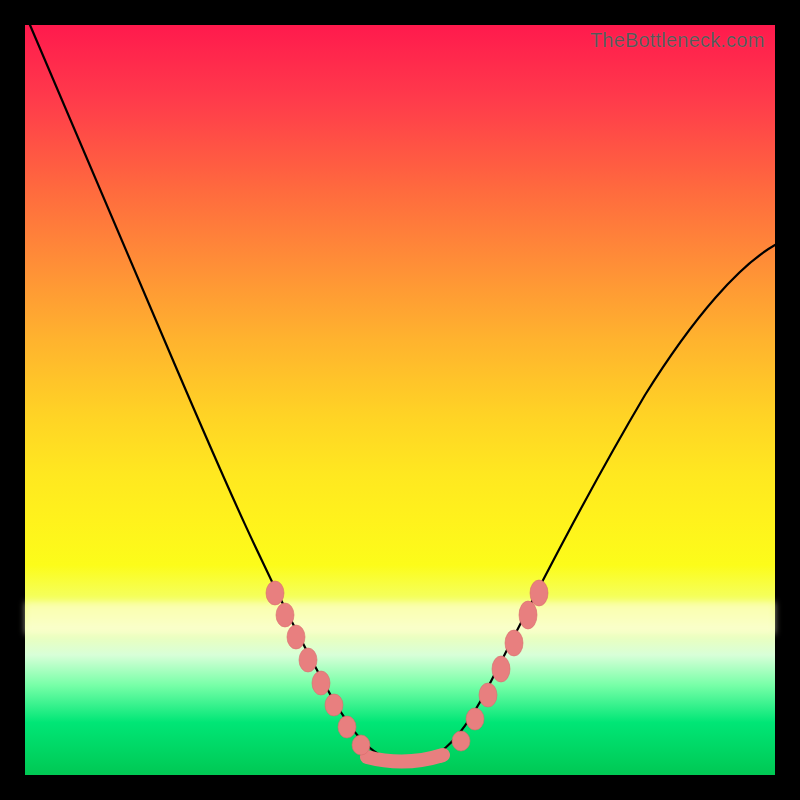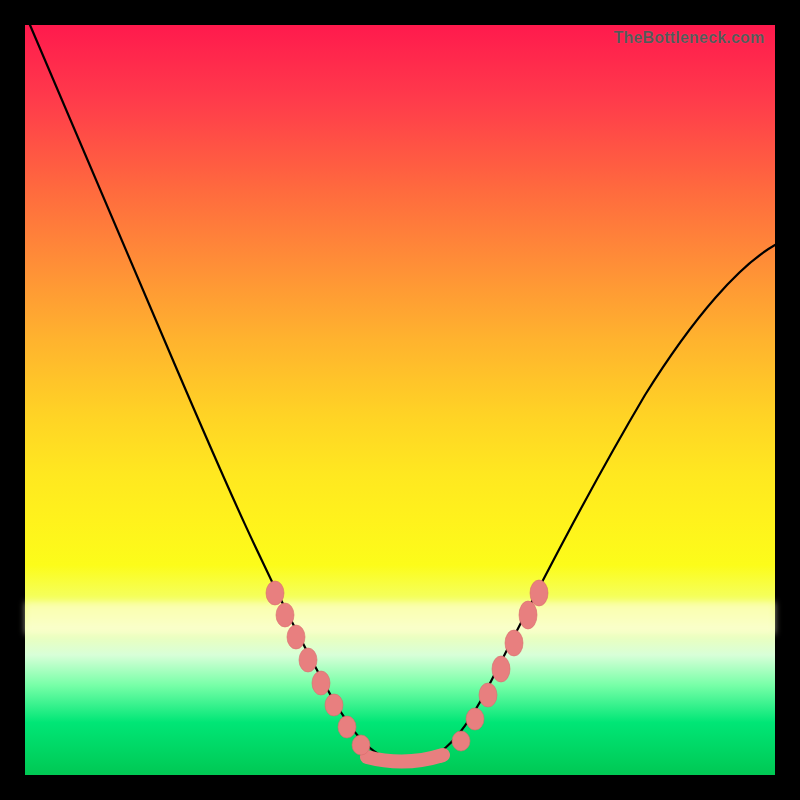--- a/index.html
+++ b/index.html
@@ -48,23 +48,23 @@
     width: 100%;
     height: 32px;
     top: 577px;
     background: rgba(255,255,220,0.55);
     filter: blur(3px);
   }
   .watermark {
     position: absolute;
     top: 4px;
     right: 10px;
-    font-size: 16px;
+    font-size: 20px;
     color: #565656;
-    font-weight: 700;
+    font-weight: 400;
     letter-spacing: 0.2px;
     text-shadow: 0 0 1px rgba(255,255,255,0.3);
     margin-left: 36px;
   }
   svg.curve {
     position: absolute;
     left: 0;
     top: 0;
     width: 750px;
     height: 750px;

